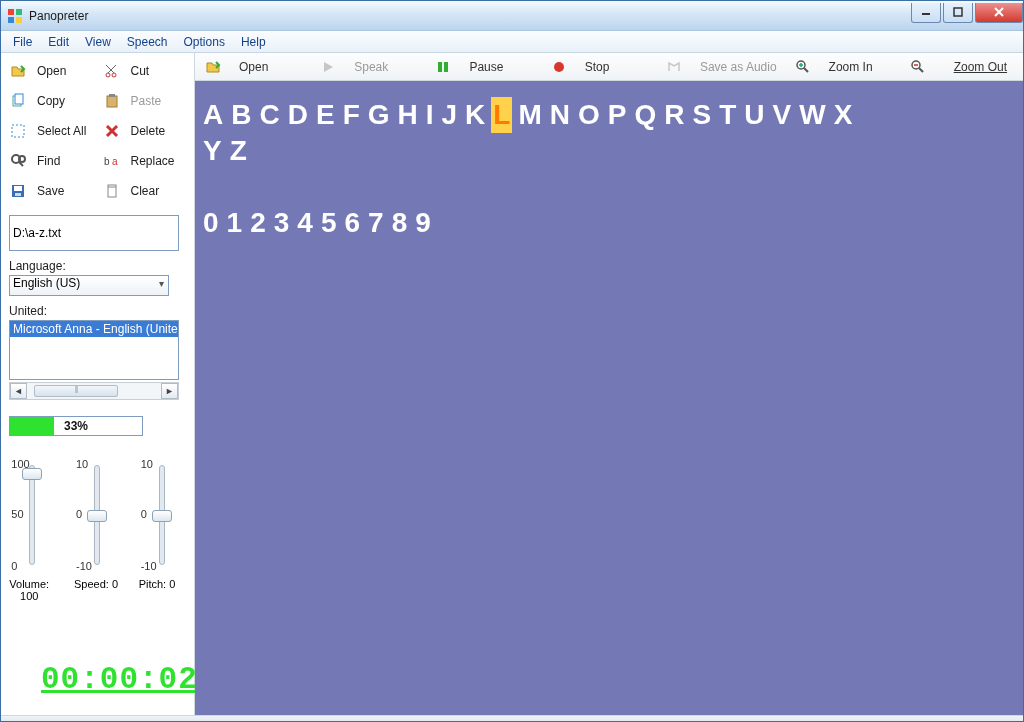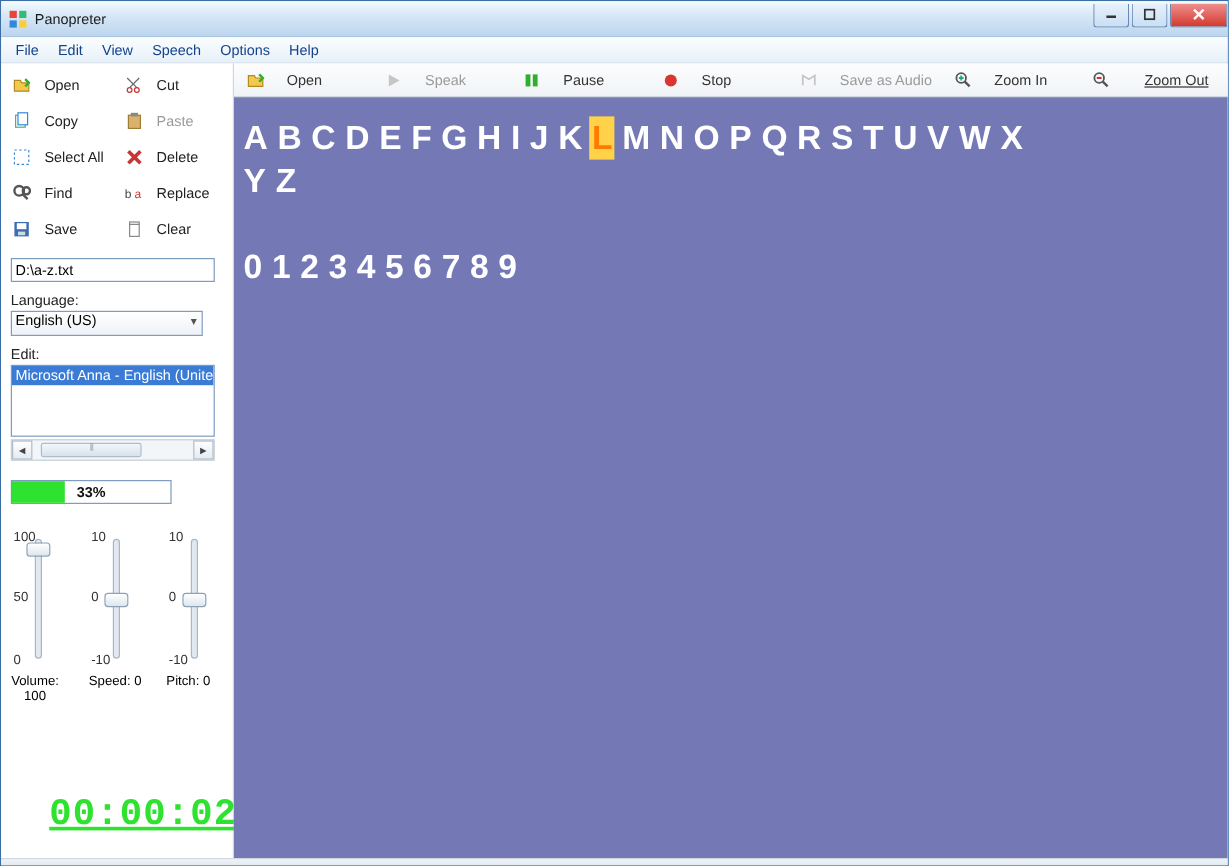--- a/index.html
+++ b/index.html
@@ -31,21 +31,21 @@
 .content { flex:1; background:#7479b6; color:#fff; padding: 16px 6px; font-family: Arial, sans-serif; font-size:28px; font-weight:bold; line-height:36px; letter-spacing: 0; overflow:hidden; }
 .content .letter { display:inline-block; padding:0 2px; }
 .content .hl { background:#ffd24a; color:#ff7a00; }
 
 
 .sb-grid { display:grid; grid-template-columns: 1fr 1fr; gap: 2px 8px; margin-top:2px; }
 .sb-btn { display:flex; align-items:center; height:28px; font-size:12px; color:#222; }
 .sb-ico { width:18px; height:16px; margin-right:10px; display:flex; align-items:center; justify-content:center; }
 
 .sb-label { font-size:12px; margin-top:8px; color:#222; }
-.sb-input { width: 170px; height:20px; font-size:12px; border:1px solid #7d9cc0; padding:1px 3px; margin-top:2px; }
+.sb-input { width: 170px; height:36px; font-size:12px; border:1px solid #7d9cc0; padding:1px 3px; margin-top:2px; }
 .sb-select { width:160px; height:21px; font-size:12px; border:1px solid #7d9cc0; background:linear-gradient(#fff,#eef2f7); margin-top:2px; padding:0 18px 0 3px; position:relative;}
 .sb-select::after{ content:"▾"; position:absolute; right:4px; top:2px; font-size:10px; color:#555; }
 
 .voice-box { width:170px; height:60px; border:1px solid #7d9cc0; margin-top:2px; background:#fff; overflow:hidden; }
 .voice-item { background:#3a7bd5; color:#fff; font-size:12px; padding:1px 3px; white-space:nowrap; overflow:hidden; }
 .voice-scroll { width:170px; height:18px; border:1px solid #c6cfd8; margin-top:2px; position:relative; background:#f3f6f9; }
 .voice-scroll .arrow{ position:absolute; top:0; width:17px; height:16px; border:1px solid #b0bcc8; background:linear-gradient(#fff,#e3ebf2); display:flex; align-items:center; justify-content:center; font-size:9px; color:#444;}
 .voice-scroll .arrow.l{ left:0; } .voice-scroll .arrow.r{ right:0; }
 .voice-scroll .thumb{ position:absolute; left:24px; right:60px; top:2px; height:12px; background:linear-gradient(#f2f6fa,#d7e2ec); border:1px solid #b0bcc8; border-radius:2px;}
 .voice-scroll .thumb::after{content:"|||"; font-size:7px; color:#9aa7b3; position:absolute; left:50%; top:-1px; transform:translateX(-50%); letter-spacing:-1px;}
@@ -207,21 +207,21 @@
             </span>
             <span>Clear</span>
           </div>
         </div>
 
       <input class="sb-input" style="margin-top: 10px;" value="D:\a-z.txt">
 
       <div class="sb-label">Language:</div>
       <div class="sb-select"><span>English (US)</span></div>
 
-      <div class="sb-label">Edit:</div>
+      <div class="sb-label">United:</div>
       <div class="voice-box">
         <div class="voice-item">Microsoft Anna - English (United S</div>
       </div>
       <div class="voice-scroll">
         <div class="arrow l">◄</div>
         <div class="thumb"></div>
         <div class="arrow r">►</div>
       </div>
 
       <div class="progress-wrap">

